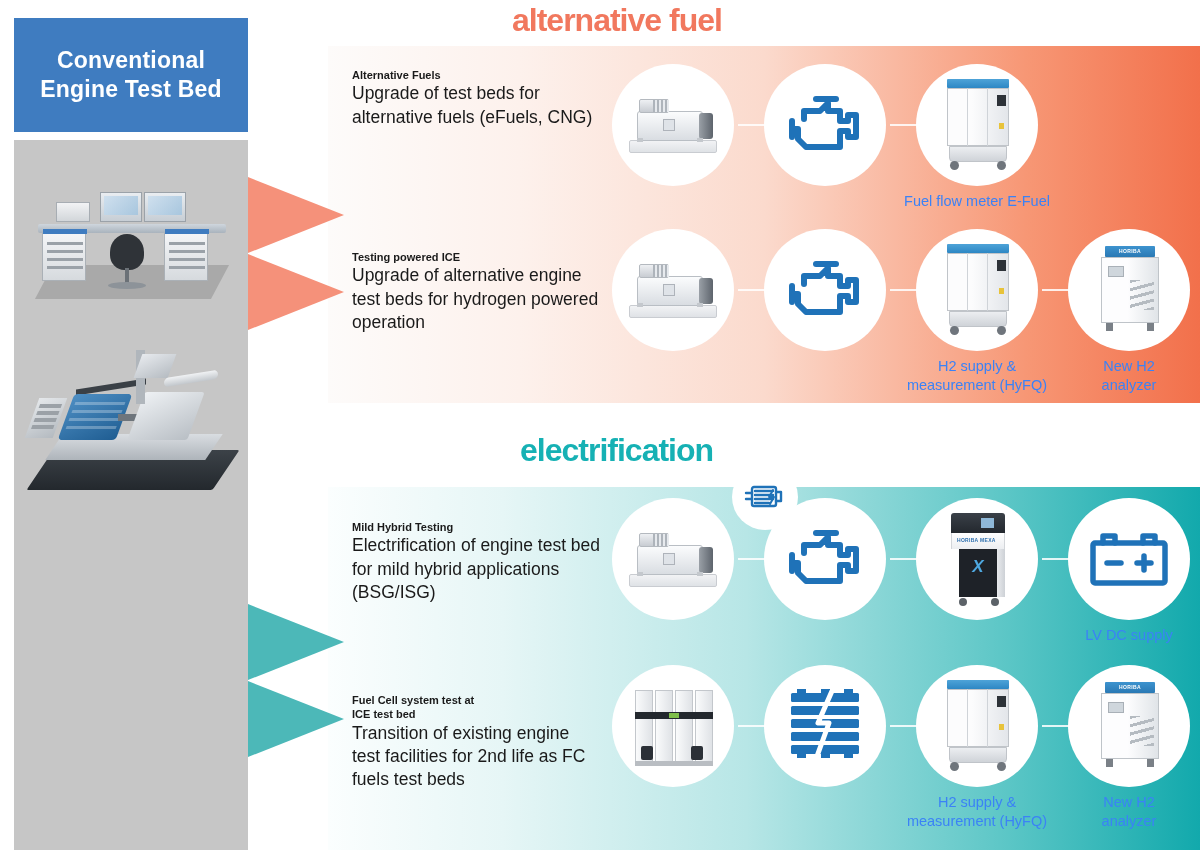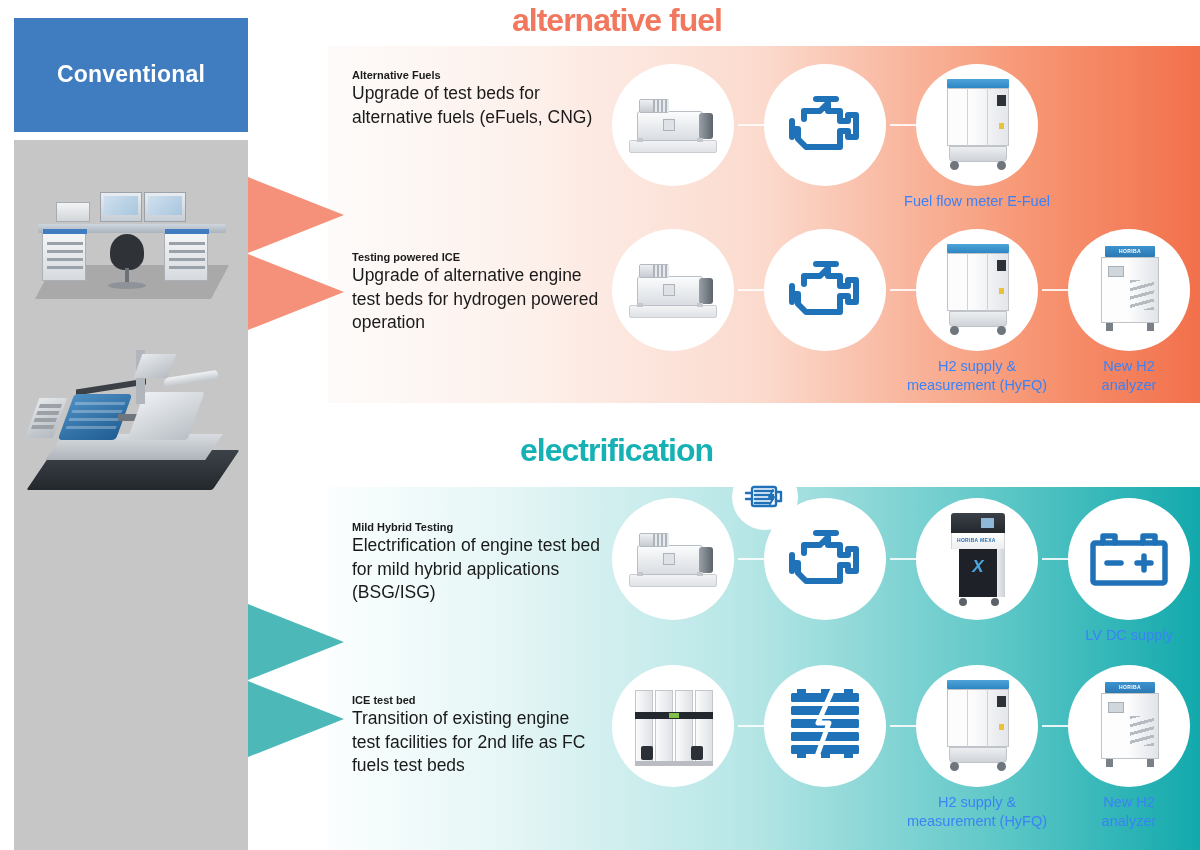--- a/index.html
+++ b/index.html
@@ -206,20 +206,21 @@
   .rig-cab .c { position:absolute; left:3px; width:22px; height:4px; background:#9ba1a7; }
 </style>
 </head>
 <body>
 
 <div id="sidebar">
 
   <div id="sidebar-header">
     <div>
       <div>Conventional</div>
+      <div>Engine Test Bed</div>
     </div>
   </div>
 
   <div id="sidebar-body">
 
     <div class="sb-img" id="sb-img-control">
       <div class="deskscene">
         <div class="ds-floor"></div>
         <div class="ds-desk"></div>
         <div class="ds-rack l">
@@ -294,20 +295,21 @@
 </div>
 <div class="rowtext" id="text-row2">
   <div class="rt-title">Testing powered ICE</div>
   <div class="rt-desc">Upgrade of alternative engine test beds for hydrogen powered operation</div>
 </div>
 <div class="rowtext" id="text-row3">
   <div class="rt-title">Mild Hybrid Testing</div>
   <div class="rt-desc">Electrification of engine test bed for mild hybrid applications (BSG/ISG)</div>
 </div>
 <div class="rowtext" id="text-row4">
+  <div class="rt-title">Fuel Cell system test at</div>
   <div class="rt-title">ICE test bed</div>
   <div class="rt-desc">Transition of existing engine test facilities for 2nd life as FC fuels test beds</div>
 </div>
 
 <div class="chain" id="chain-1">
   <div class="connector" style="left:126px"></div>
   <div class="connector" style="left:278px"></div>
 
   <div class="node" style="left:0">
     <div class="bubble">

